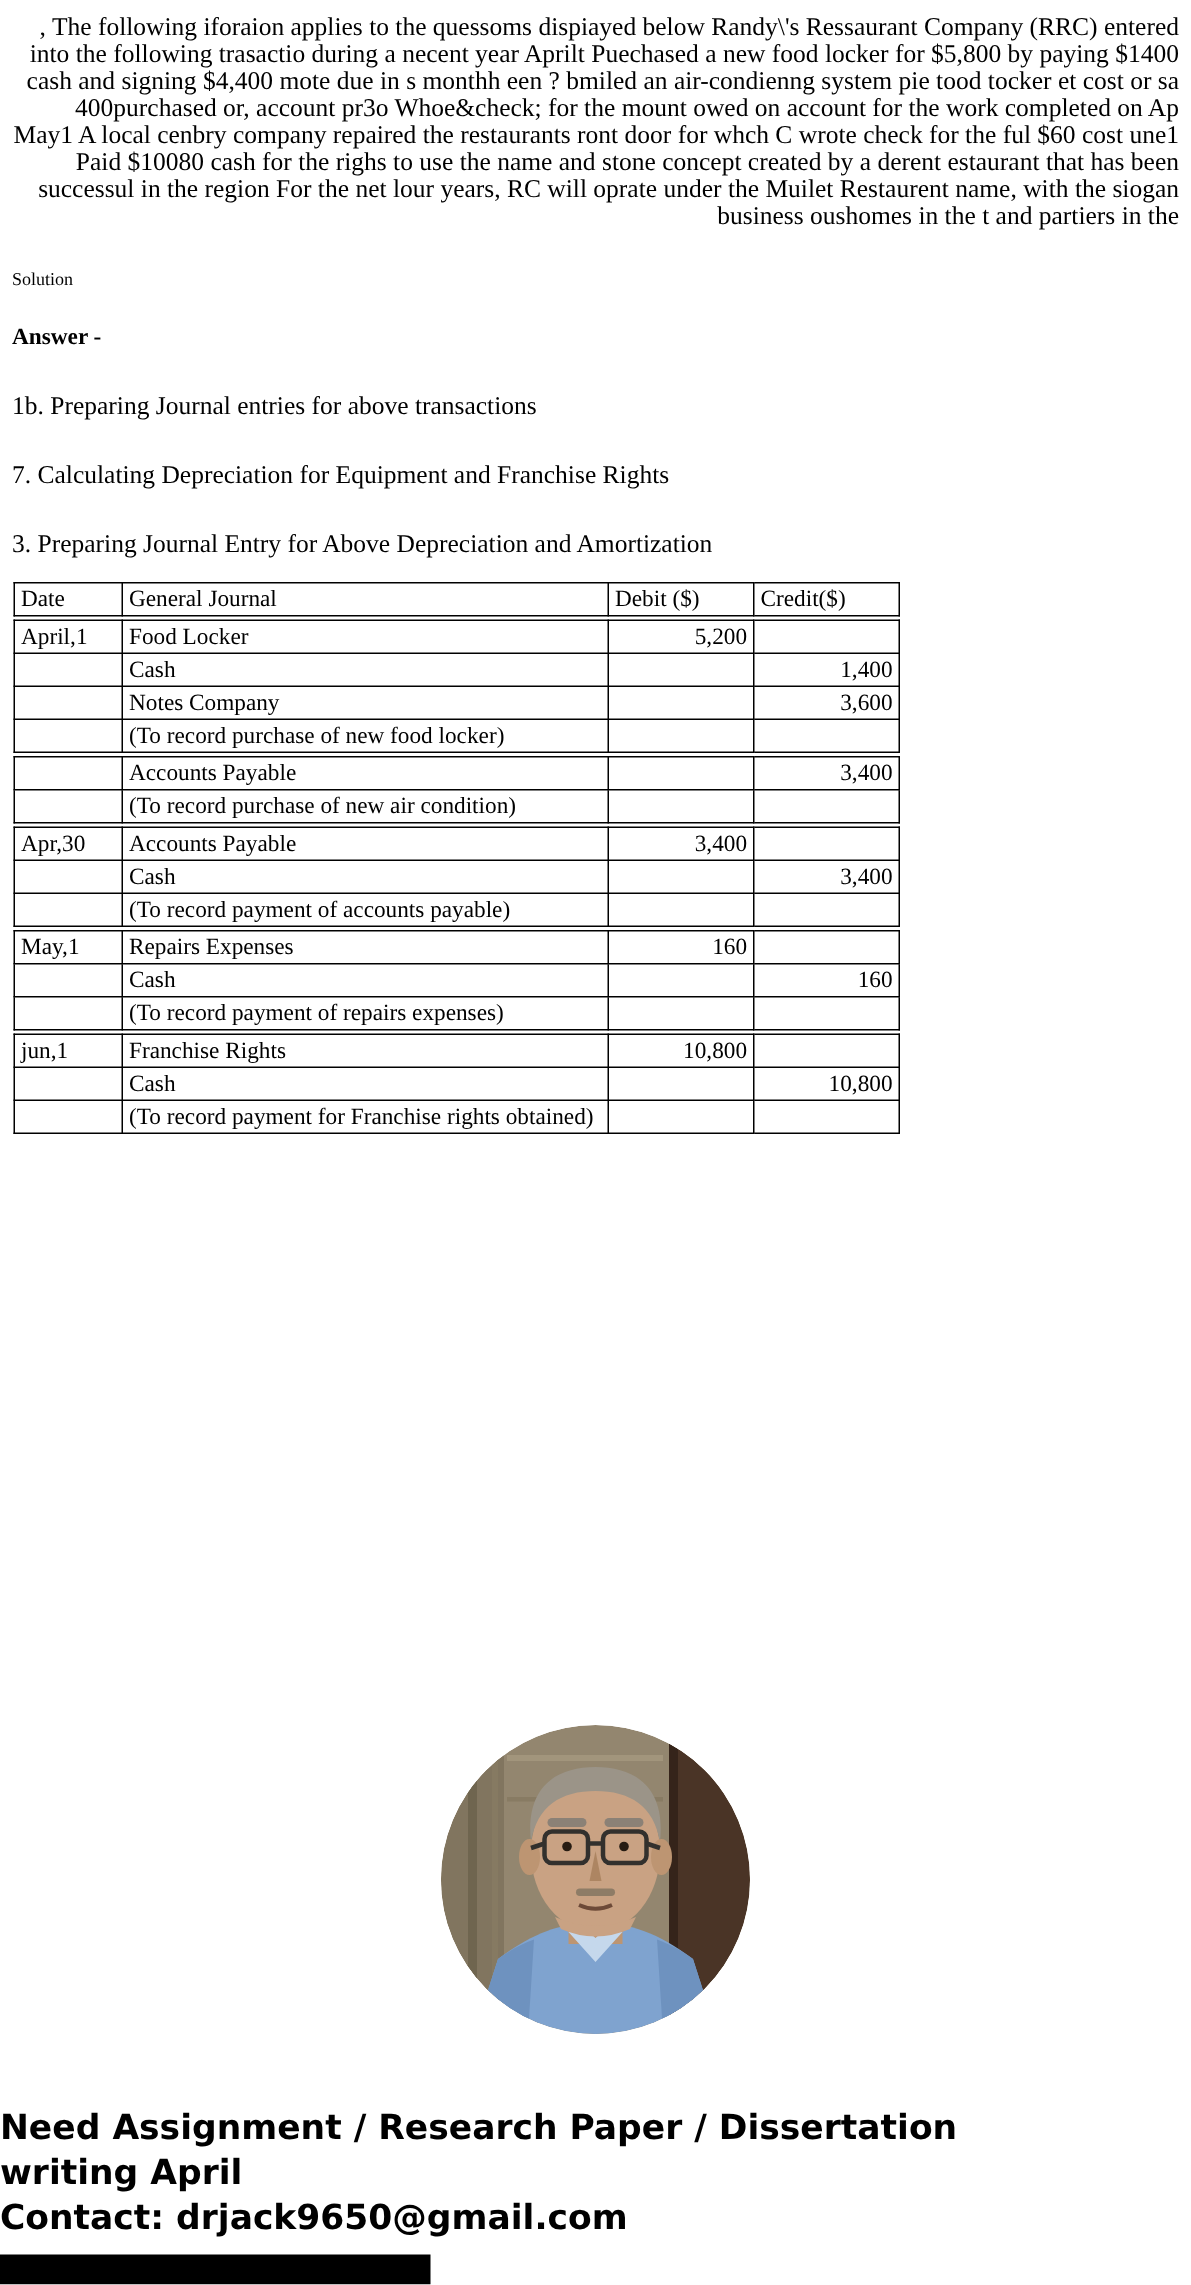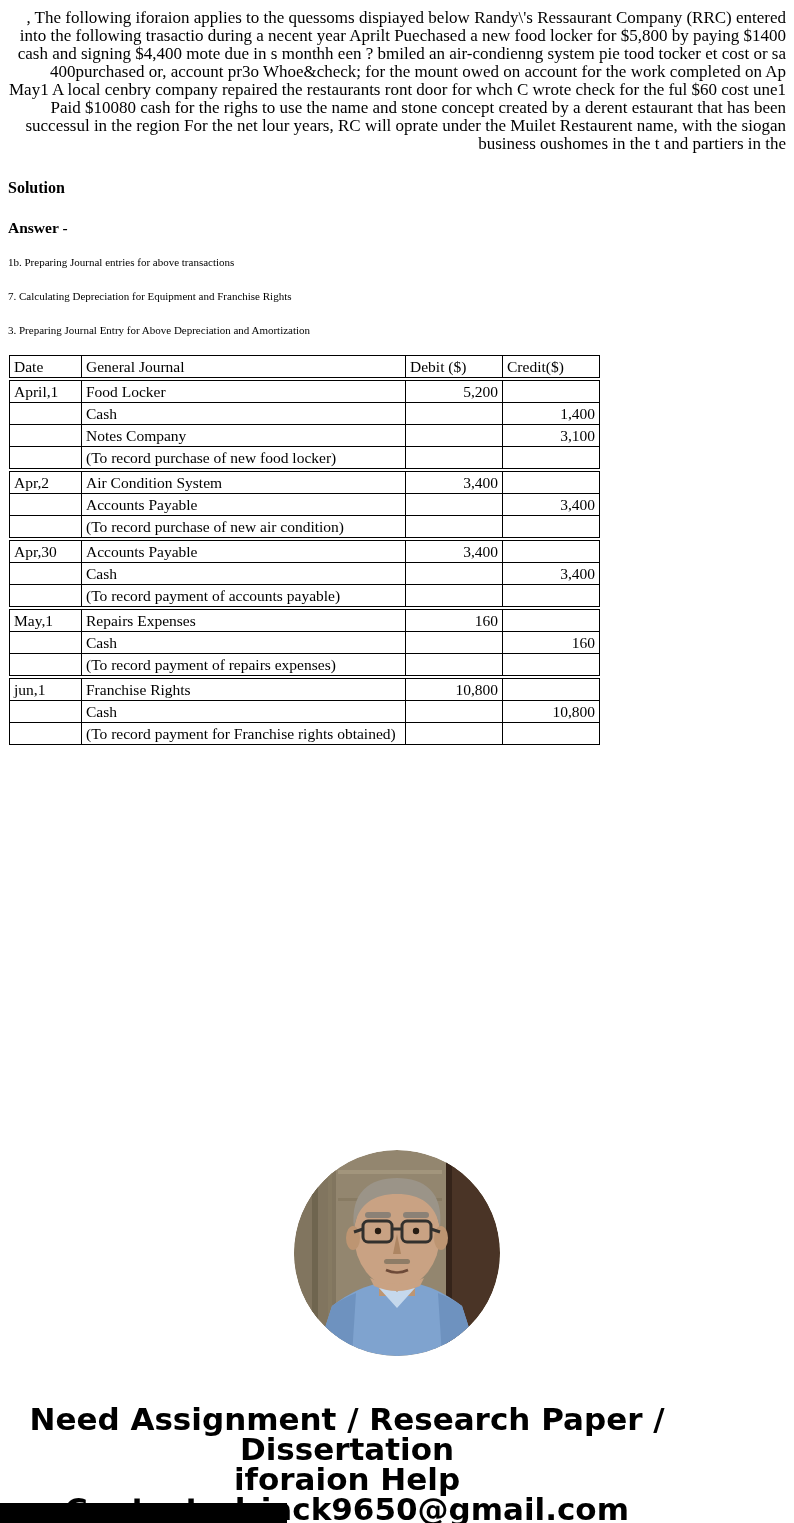--- a/index.html
+++ b/index.html
@@ -13,31 +13,31 @@
     overflow: hidden;
   }
   .intro {
     margin: 9px 8px 0 8px;
     font-size: 17px;
     line-height: 18px;
     text-align: right;
   }
   .solution-heading {
     margin: 26px 8px 0 8px;
-    font-size: 16px;
-    font-weight: bold;
+    font-size: 12px;
+    font-weight: normal;
   }
   .answer-label {
     margin: 22px 8px 1px 8px;
     font-size: 15.5px;
     font-weight: bold;
   }
   .step {
-    margin: 16px 8px 0 8px;
-    font-size: 11px;
+    margin: 28px 8px 0 8px;
+    font-size: 17px;
     line-height: 18px;
   }
   .journal {
     margin: 16px 0 0 9px;
     width: 590px;
   }
   .journal table {
     border-collapse: collapse;
     table-layout: fixed;
     width: 590px;
@@ -59,24 +59,23 @@
     position: absolute;
     left: 294px; top: 1150px;
     width: 206px; height: 206px;
     border-radius: 50%;
     overflow: hidden;
   }
   .footer {
     position: absolute;
     left: 0; top: 1404px;
     width: 694px;
-    text-align: center;
     font-family: "DejaVu Sans", sans-serif;
     font-weight: bold;
-    font-size: 31px;
+    font-size: 23px;
     line-height: 30px;
     color: #000;
   }
   .black-bar {
     position: absolute;
     left: 0; bottom: 0;
     width: 287px; height: 20px;
     background: #000;
   }
 </style>
@@ -131,45 +130,39 @@
       <tr>
         <td></td>
         <td>Cash</td>
         <td class="num"></td>
         <td class="num">1,400</td>
       </tr>
       <tr>
         <td></td>
         <td>Notes Company</td>
         <td class="num"></td>
-        <td class="num">3,100</td>
+        <td class="num">3,600</td>
       </tr>
       <tr>
         <td></td>
         <td>(To record purchase of new food locker)</td>
         <td class="num"></td>
         <td class="num"></td>
       </tr>
     </tbody>
       </table>
 
     <table>
       <colgroup>
           <col style="width:72px">
           <col style="width:324px">
           <col style="width:97px">
           <col style="width:97px">
         </colgroup>
       <tbody>
-          <tr>
-        <td>Apr,2</td>
-        <td>Air Condition System</td>
-        <td class="num">3,400</td>
-        <td class="num"></td>
-      </tr>
       <tr>
         <td></td>
         <td>Accounts Payable</td>
         <td class="num"></td>
         <td class="num">3,400</td>
       </tr>
       <tr>
         <td></td>
         <td>(To record purchase of new air condition)</td>
         <td class="num"></td>
@@ -304,19 +297,19 @@
         <path d="M103 84 L99 104 L107 104 Z" fill="#ad8562"></path>
         <rect x="90" y="109" width="26" height="5" rx="2.5" fill="#8e7c66"></rect>
         <path d="M92 120 Q103 125 114 120" stroke="#6d4a38" stroke-width="2.5" fill="none"></path>
         <path d="M76 128 Q103 140 130 128 L126 136 Q103 146 80 136 Z" fill="#c9a283"></path>
       </g>
     </svg>
   </div>
 
   <div class="footer">
     <div>Need Assignment / Research Paper / Dissertation</div>
-    <div>iforaion Help</div>
+    <div>writing April</div>
     <div>Contact: drjack9650@gmail.com</div>
   </div>
 
   <div class="black-bar"></div>
 
 </div>
 
 </body></html>

